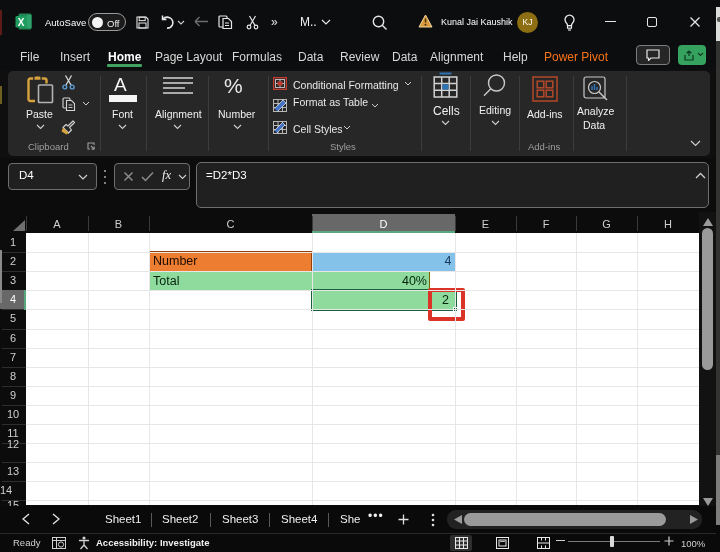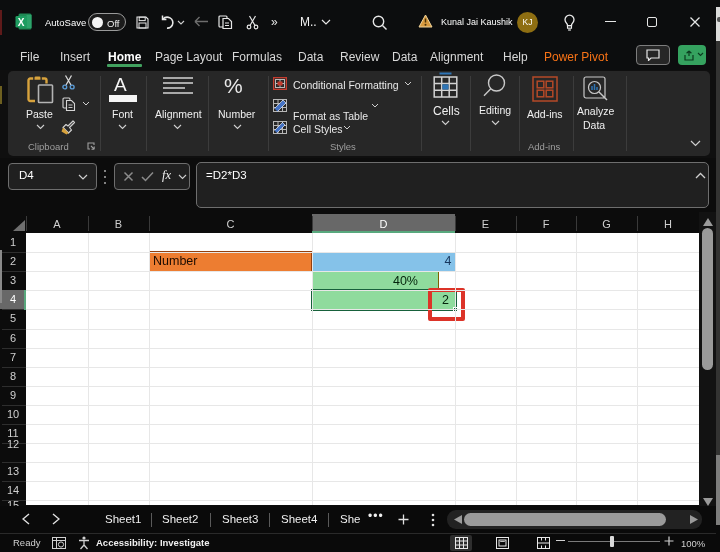--- a/index.html
+++ b/index.html
@@ -195,21 +195,21 @@
   </svg>
   <div class="abs txt" style="left:293px;top:79px;font-size:10.5px;">Conditional Formatting</div>
   <svg class="abs" style="left:404px;top:81px;" width="8" height="5" viewBox="0 0 8 5">
       <path d="M1 1 L4 4 L7 1" fill="none" stroke="#cfcfcf" stroke-width="1"></path>
     </svg>
   <svg class="abs" style="left:273px;top:99px;" width="14" height="13" viewBox="0 0 14 13">
     <rect x="0.5" y="0.5" width="13" height="12" fill="none" stroke="#b8b8b8" stroke-width="1"></rect>
     <path d="M0.5 4.5 h13 M0.5 8.5 h13 M5 0.5 v12 M9.5 0.5 v12" stroke="#b8b8b8" stroke-width="1"></path>
     <path d="M1.5 12 L10 3.5 L13 6.5 L4.5 15" fill="#4472C4" stroke="#fff" stroke-width="0.6" transform="translate(0,-2.5)"></path>
   </svg>
-  <div class="abs txt" style="left:293px;top:110px;font-size:10.5px;">Format as Table</div>
+  <div class="abs txt" style="left:293px;top:96px;font-size:10.5px;">Format as Table</div>
   <svg class="abs" style="left:371px;top:103px;" width="8" height="5" viewBox="0 0 8 5">
       <path d="M1 1 L4 4 L7 1" fill="none" stroke="#cfcfcf" stroke-width="1"></path>
     </svg>
   <svg class="abs" style="left:273px;top:121px;" width="14" height="13" viewBox="0 0 14 13">
     <rect x="0.5" y="0.5" width="13" height="12" fill="none" stroke="#b8b8b8" stroke-width="1"></rect>
     <path d="M0.5 4.5 h13 M0.5 8.5 h13 M5 0.5 v12 M9.5 0.5 v12" stroke="#b8b8b8" stroke-width="1"></path>
     <path d="M1.5 11.5 L9.5 3.5 L12 6 L4 14" fill="#4472C4" stroke="#fff" stroke-width="0.6" transform="translate(0,-2)"></path>
   </svg>
   <div class="abs txt" style="left:293px;top:123px;font-size:10.5px;">Cell Styles</div>
   <svg class="abs" style="left:343px;top:125px;" width="8" height="5" viewBox="0 0 8 5">
@@ -319,21 +319,22 @@
   <div class="abs" style="left:516px;top:216px;width:1px;height:15px;background:#3a3a3a;"></div>
   <div class="abs" style="left:576px;top:216px;width:1px;height:15px;background:#3a3a3a;"></div>
   <div class="abs" style="left:637px;top:216px;width:1px;height:15px;background:#3a3a3a;"></div>
 
   <div class="abs" style="left:0;top:233px;width:26px;height:272px;background:#0c0c0c;" id="rowhdr"></div>
 
   <div id="gridlines"></div>
 
   <div class="abs" style="left:149px;top:251px;width:163px;height:21px;background:#ED7D31;border:1px solid #93400F;color:#1d0c02;font-size:12.5px;line-height:19px;padding-left:3px;">Number</div>
   <div class="abs" style="left:312px;top:252px;width:143px;height:19px;background:#85C2E9;color:#17375E;font-size:12.5px;line-height:19px;text-align:right;padding-right:3.5px;">4</div>
-  <div class="abs" style="left:312px;top:271px;width:127px;height:20px;background:#8FDB9D;border:1px solid #7F6000;color:#04230c;font-size:12.5px;line-height:18px;text-align:right;padding-right:20px;">40%</div>
+  <div class="abs" style="left:149px;top:271px;width:164px;height:20px;background:#8FDB9D;border:1px solid #7F6000;color:#04230c;font-size:12.5px;line-height:18px;padding-left:3px;">Total</div>
+  <div class="abs" style="left:312px;top:271px;width:118px;height:20px;background:#8FDB9D;border:1px solid #7F6000;color:#04230c;font-size:12.5px;line-height:18px;text-align:right;padding-right:2px;">40%</div>
   <div class="abs" style="left:311px;top:289px;width:146px;height:22px;background:#8FDB9D;border:2px solid #17613B;color:#04230c;font-size:12.5px;line-height:18px;text-align:right;padding-right:6px;">2</div>
   <div class="abs" style="left:453px;top:307px;width:5px;height:5px;background:#17613B;border:1px solid #fff;"></div>
 
   <div class="abs" style="left:428px;top:288px;width:37px;height:33px;border:4px solid #DC3328;border-radius:2px;"></div>
 
   <div class="abs" style="left:699px;top:212px;width:18px;height:298px;background:#121212;"></div>
   <svg class="abs" style="left:703px;top:218px;" width="10" height="8" viewBox="0 0 10 8">
       <path d="M5 0 L10 8 H0 Z" fill="#9a9a9a"></path>
     </svg>
   <div class="abs" style="left:702px;top:228px;width:11px;height:142px;background:#9a9a9a;border-radius:6px;"></div>
@@ -448,21 +449,21 @@
     <div class="abs" style="left: 2px; top: 424px; width: 24px; height: 1px; background: rgb(46, 46, 46);"></div>
     <div class="abs txt" style="left: 0px; top: 424px; width: 26px; height: 19.1px; line-height: 19.1px; text-align: center; color: rgb(208, 208, 208);">11</div>
     <div class="abs" style="left: 26px; top: 443.1px; width: 673px; height: 1px; background: rgb(231, 231, 231);"></div>
     <div class="abs" style="left: 2px; top: 443.1px; width: 24px; height: 1px; background: rgb(46, 46, 46);"></div>
     <div class="abs txt" style="left: 0px; top: 435px; width: 26px; height: 19.1px; line-height: 19.1px; text-align: center; color: rgb(208, 208, 208);">12</div>
     <div class="abs" style="left: 26px; top: 462.2px; width: 673px; height: 1px; background: rgb(231, 231, 231);"></div>
     <div class="abs" style="left: 2px; top: 462.2px; width: 24px; height: 1px; background: rgb(46, 46, 46);"></div>
     <div class="abs txt" style="left: 0px; top: 462.2px; width: 26px; height: 19.1px; line-height: 19.1px; text-align: center; color: rgb(208, 208, 208);">13</div>
     <div class="abs" style="left: 26px; top: 481.3px; width: 673px; height: 1px; background: rgb(231, 231, 231);"></div>
     <div class="abs" style="left: 2px; top: 481.3px; width: 24px; height: 1px; background: rgb(46, 46, 46);"></div>
-    <div class="abs txt" style="left: 0px; top: 481.3px; width: 26px; height: 19.1px; line-height: 19.1px; text-align: center; color: rgb(208, 208, 208);">14</div>
+    <div class="abs txt" style="left: 0px; top: 481.3px; width: 26px; height: 19.1px; line-height: 19.1px; color: rgb(208, 208, 208);">14</div>
     <div class="abs" style="left: 26px; top: 500.4px; width: 673px; height: 1px; background: rgb(231, 231, 231);"></div>
     <div class="abs" style="left: 2px; top: 500.4px; width: 24px; height: 1px; background: rgb(46, 46, 46);"></div>
     <div class="abs txt" style="left: 0px; top: 500.4px; width: 26px; height: 5.6px; overflow: hidden; text-align: center; color: rgb(208, 208, 208);">
       <div style="margin-top:-1.5px;">15</div>
     </div>
     <div class="abs" style="left: 88px; top: 233px; width: 1px; height: 272px; background: rgb(231, 231, 231);"></div>
     <div class="abs" style="left: 149px; top: 233px; width: 1px; height: 272px; background: rgb(231, 231, 231);"></div>
     <div class="abs" style="left: 312px; top: 233px; width: 1px; height: 272px; background: rgb(231, 231, 231);"></div>
     <div class="abs" style="left: 455px; top: 233px; width: 1px; height: 272px; background: rgb(231, 231, 231);"></div>
     <div class="abs" style="left: 516px; top: 233px; width: 1px; height: 272px; background: rgb(231, 231, 231);"></div>

